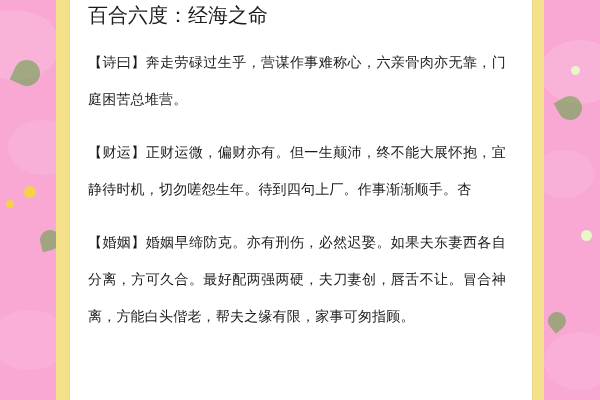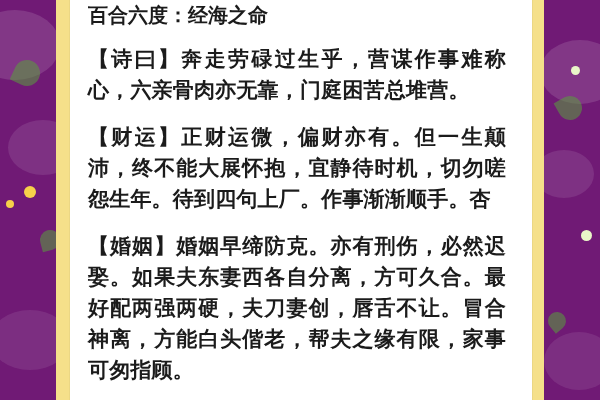--- a/index.html
+++ b/index.html
@@ -10,23 +10,22 @@
     width: 600px;
     height: 400px;
     overflow: hidden;
     font-family: "Liberation Sans", sans-serif;
     background: #8fc45f;
   }
   .page {
     position: relative;
     width: 600px;
     height: 400px;
-    background: #701a75;
+    background: #f9a8d4;
     overflow: hidden;
-    font-weight: bold;
   }
   
   .bg-blob {
     position: absolute;
     border-radius: 50%;
     background: rgba(255,255,255,0.13);
   }
   .bg-blob.b1 { left: -30px; top: 10px; width: 90px; height: 70px; }
   .bg-blob.b2 { left: 8px;  top: 120px; width: 70px; height: 55px; background: rgba(255,255,255,0.10); }
   .bg-blob.b3 { right: -20px; top: 40px; width: 80px; height: 64px; }
@@ -94,23 +93,23 @@
     font-family: "Liberation Serif", serif;
     font-size: 20px;
     color: #1b1b1b;
     line-height: 30px;
     margin: 12px 0 0 0;
     white-space: nowrap;
     overflow: hidden;
   }
   p.para {
     font-family: "Liberation Serif", serif;
-    font-size: 21px;
+    font-size: 14px;
     color: #1b1b1b;
-    line-height: 31px;
+    line-height: 37px;
     margin: 16px 8px 0 0;
     text-align: justify;
     text-justify: inter-ideograph;
     letter-spacing: 0.2px;
   }
   p.para:first-of-type { margin-top: 14px; }
 </style>
 </head>
 <body>
 

